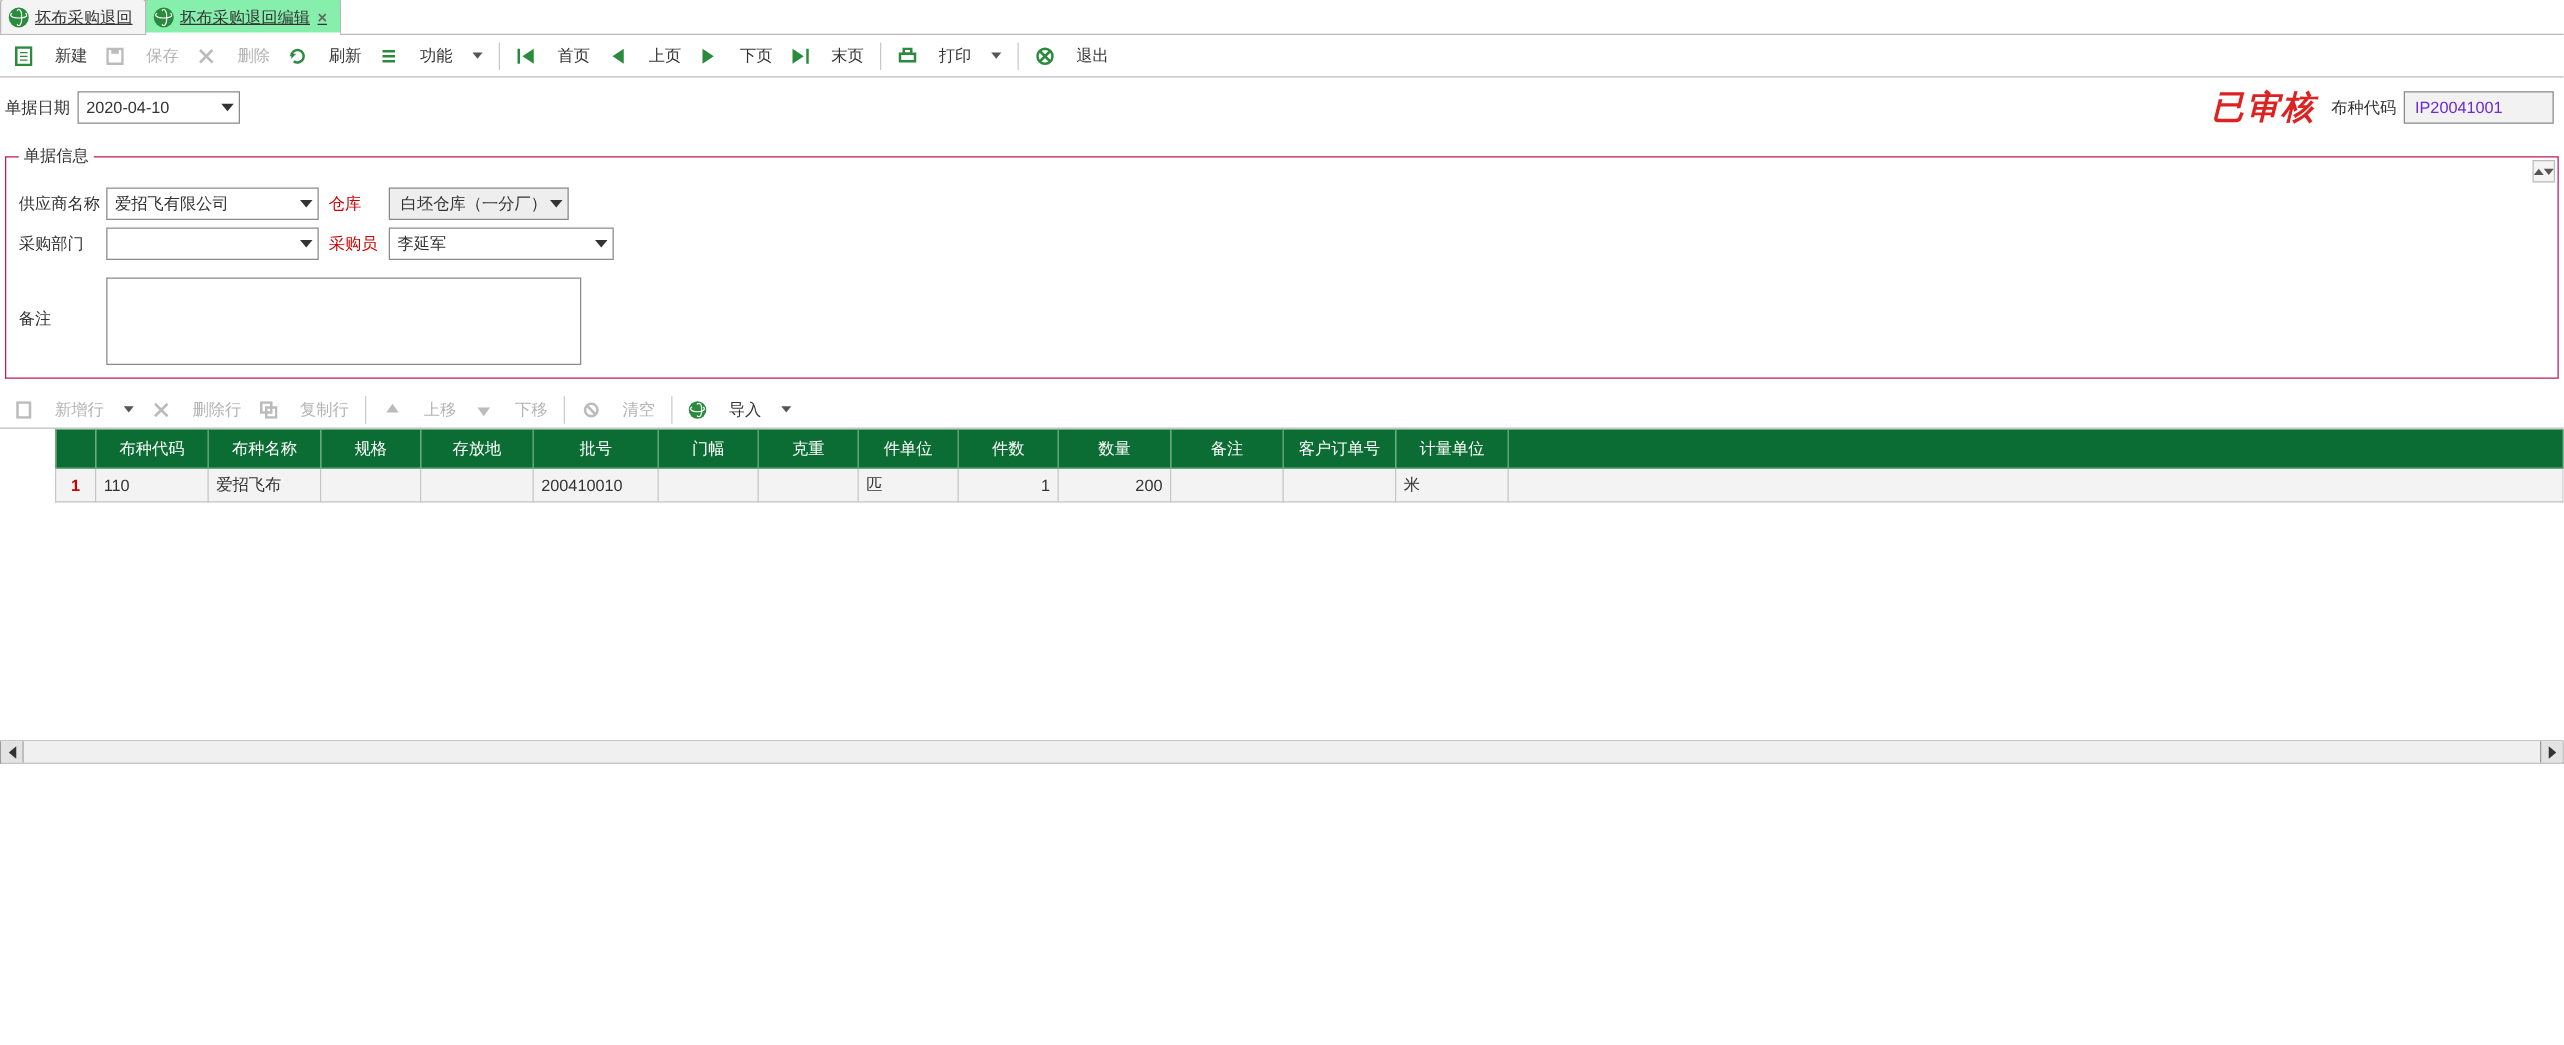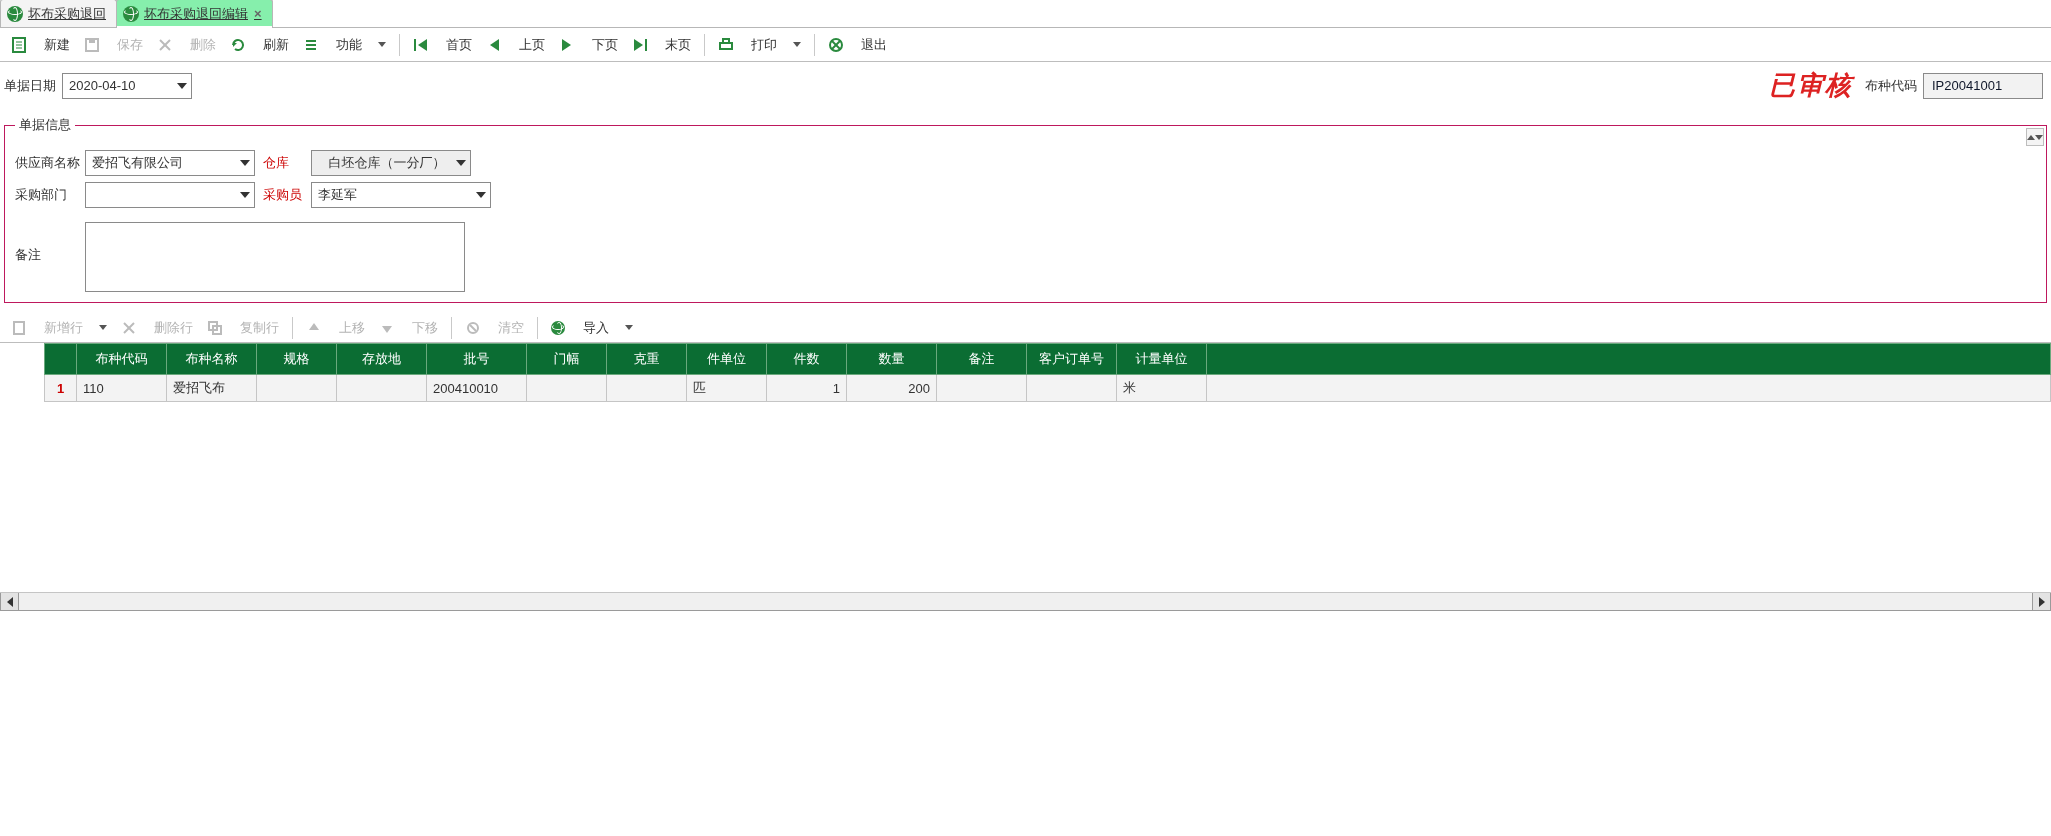--- a/index.html
+++ b/index.html
@@ -136,21 +136,21 @@
     margin-right: 12px;
     letter-spacing:2px;
   }
   .docno-box {
     border:1px solid #8a8a8a;
     height:26px;
     line-height:24px;
     padding:0 8px;
     min-width:120px;
     background:#f2f2f2;
-    color:#0f172a;
+    color:#6d28d9;
     margin-left:6px;
   }
 
   
   .fieldset-wrap {
     position: relative;
     margin: 20px 4px 0 4px;
     border:1px solid #be185d;
     padding: 18px 10px 10px 10px;
   }
@@ -395,21 +395,21 @@
       <span class="dn"></span>
     </div>
 
   <div class="form-row">
     <label>供应商名称</label>
     <div class="inp" style="width:170px;">
       <span>爱招飞有限公司</span>
       <span class="chev"></span>
     </div>
     <label class="req">仓库</label>
-    <div class="inp disabled" style="width:160px;">
+    <div class="inp disabled" style="width:144px;">
       <span style="flex:1;text-align:center;">白坯仓库（一分厂）</span>
       <span class="chev"></span>
     </div>
   </div>
 
   <div class="form-row">
     <label>采购部门</label>
     <div class="inp" style="width:170px;">
       <span></span>
       <span class="chev"></span>

